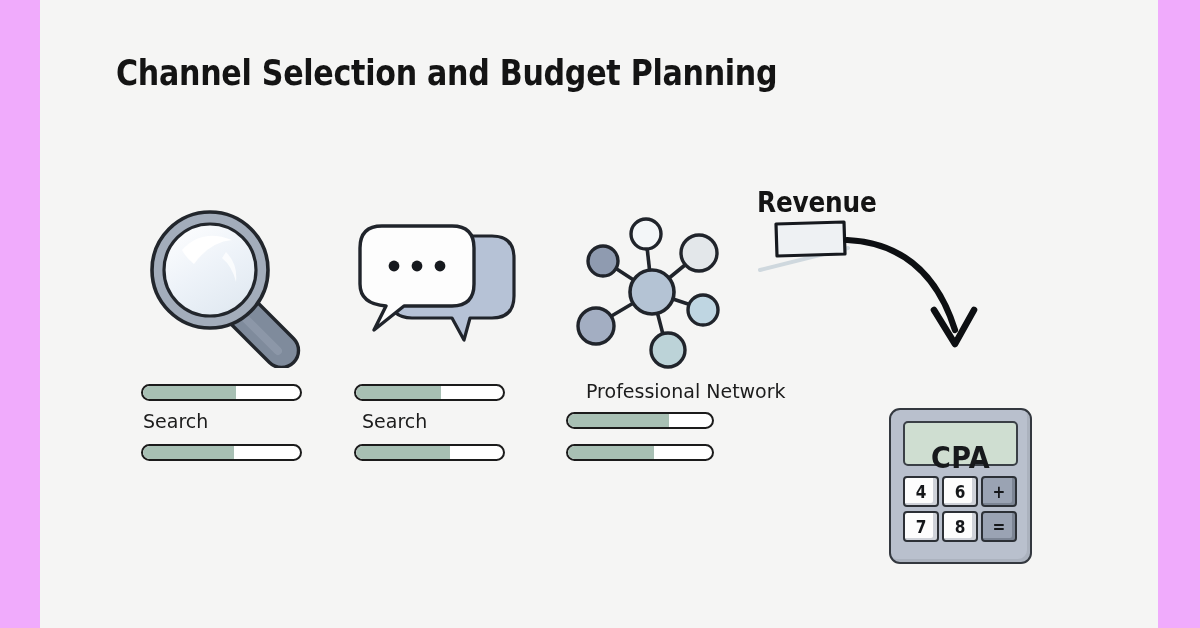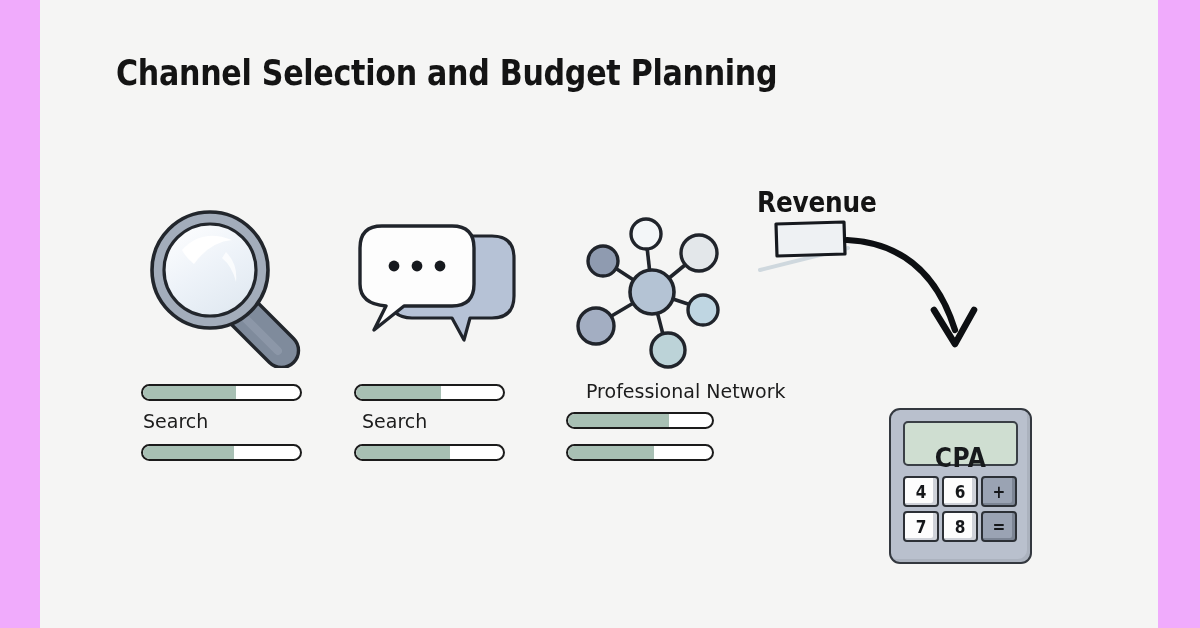--- a/index.html
+++ b/index.html
@@ -94,21 +94,21 @@
     width:115px;height:45px;
     background:#cfded1;
     border:2.3px solid #3a3f46;
     border-radius:5px;
     box-sizing:border-box;
     display:flex;align-items:center;justify-content:center;
   }
   #calc-screen-text{
     font-family:"DejaVu Sans Condensed","Liberation Sans",sans-serif;
     font-weight:700;
-    font-size:26px;
+    font-size:30px;
     color:#17191c;
     letter-spacing:0.5px;
     margin-top:28px;
   }
   #keypad{
     position:absolute;
     left:12px;top:66px;
     width:118px;
     display:grid;
     grid-template-columns:repeat(3,36px);

